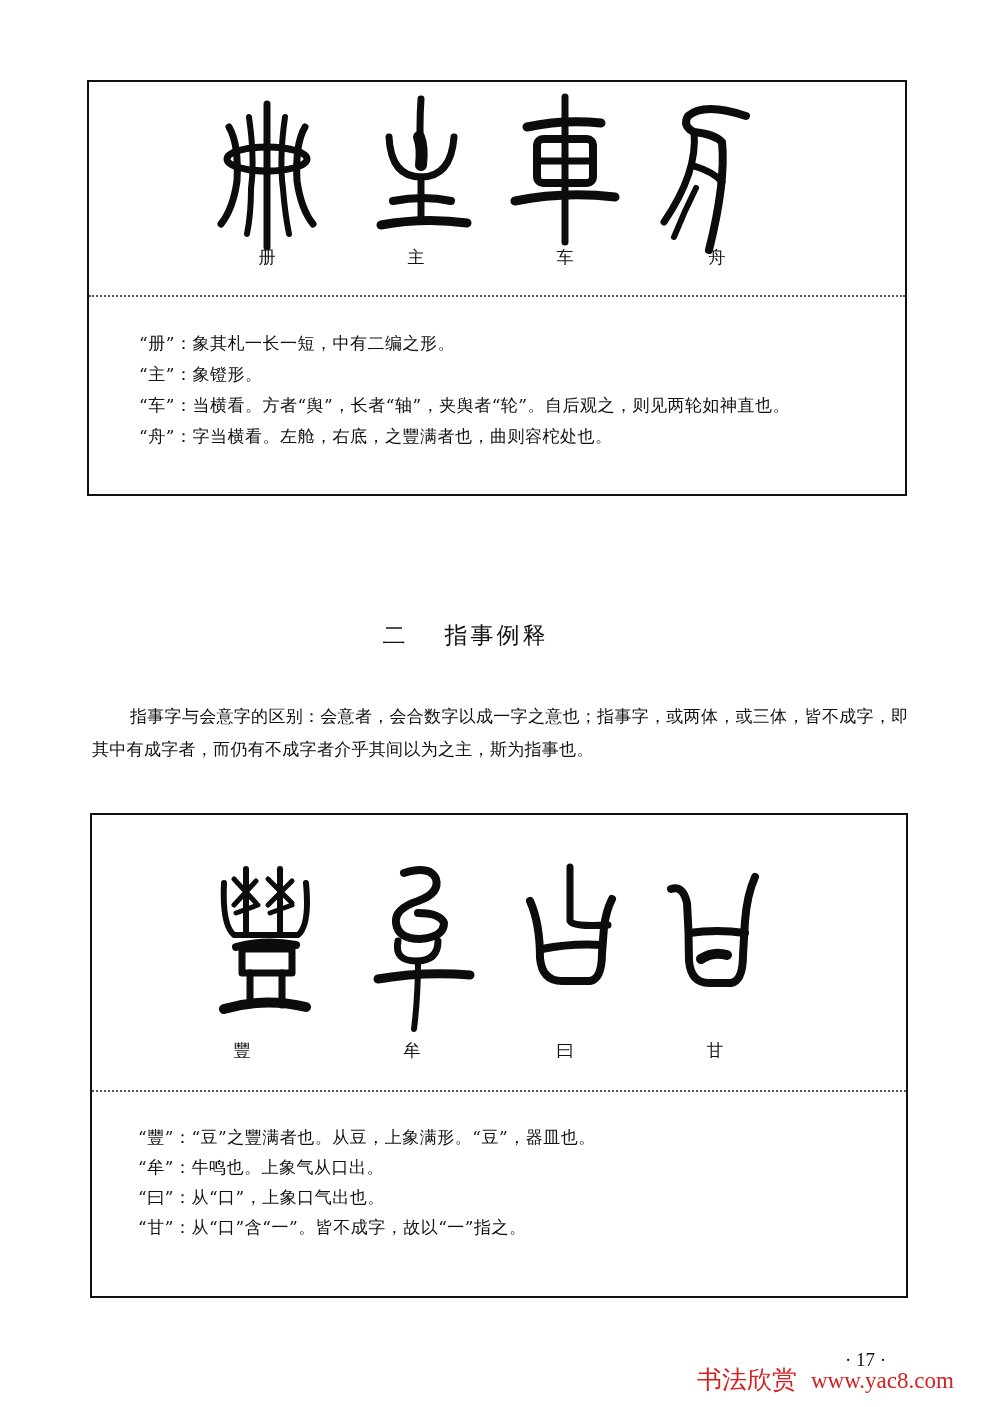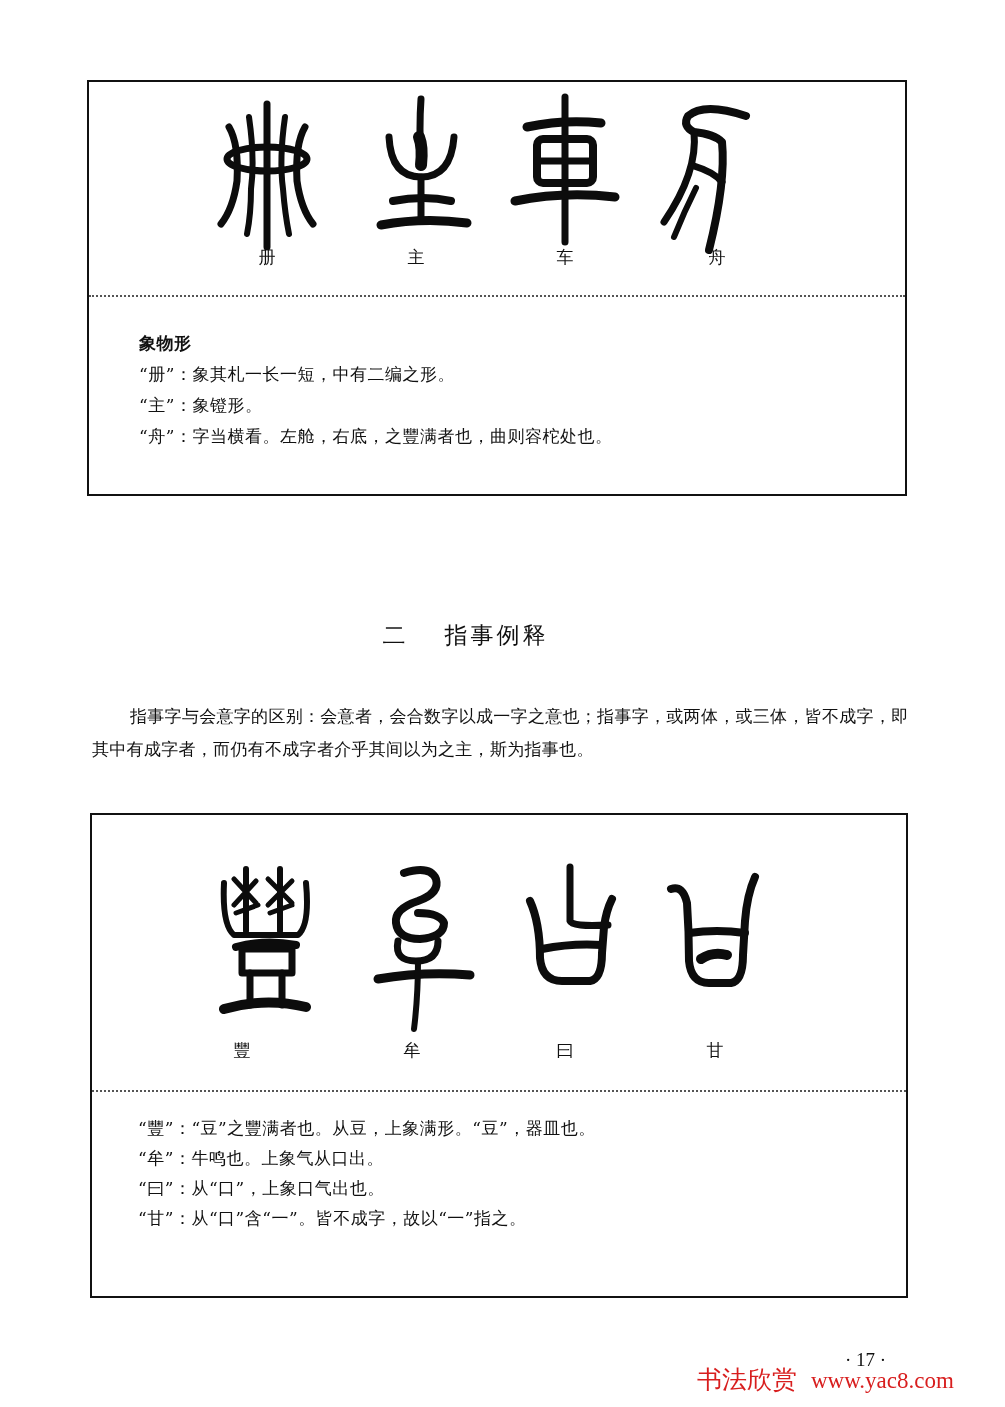--- a/index.html
+++ b/index.html
@@ -72,23 +72,23 @@
   </div>
 
   <span class="label" style="left:178px;top:164px;">册</span>
   <span class="label" style="left:327px;top:164px;">主</span>
   <span class="label" style="left:476px;top:164px;">车</span>
   <span class="label" style="left:628px;top:164px;">舟</span>
 
   <div class="dash" style="top:213px;"></div>
 
   <div class="text-lines" style="left:50px;top:246px;">
-    <div class="heading">象物形</div>
     <div>“册”：象其札一长一短，中有二编之形。</div>
     <div>“主”：象镫形。</div>
+    <div>“车”：当横看。方者“舆”，长者“轴”，夹舆者“轮”。自后观之，则见两轮如神直也。</div>
     <div>“舟”：字当横看。左舱，右底，之豐满者也，曲则容柁处也。</div>
   </div>
 </div>
 
 <div class="section-title">
   <span class="num">二</span><span>指事例释</span>
 </div>
 
 <div class="para">
   <span class="indent"></span><span>指事字与会意字的区别：会意者，会合数字以成一字之意也；指事字，或两体，或三体，皆不成字，即其中有成字者，而仍有不成字者介乎其间以为之主，斯为指事也。</span>
@@ -135,21 +135,21 @@
     </svg>
   </div>
 
   <span class="label" style="left:150px;top:224px;">豐</span>
   <span class="label" style="left:320px;top:224px;">牟</span>
   <span class="label" style="left:473px;top:224px;">曰</span>
   <span class="label" style="left:623px;top:224px;">甘</span>
 
   <div class="dash" style="top:275px;"></div>
 
-  <div class="text-lines" style="left:46px;top:298px;line-height:30px;">
+  <div class="text-lines" style="left:46px;top:307px;line-height:30px;">
     <div>“豐”：“豆”之豐满者也。从豆，上象满形。“豆”，器皿也。</div>
     <div>“牟”：牛鸣也。上象气从口出。</div>
     <div>“曰”：从“口”，上象口气出也。</div>
     <div>“甘”：从“口”含“一”。皆不成字，故以“一”指之。</div>
   </div>
 </div>
 
 <div class="pageno">· 17 ·</div>
 <div class="watermark">
   <span>书法欣赏</span><span class="url">www.yac8.com</span>

